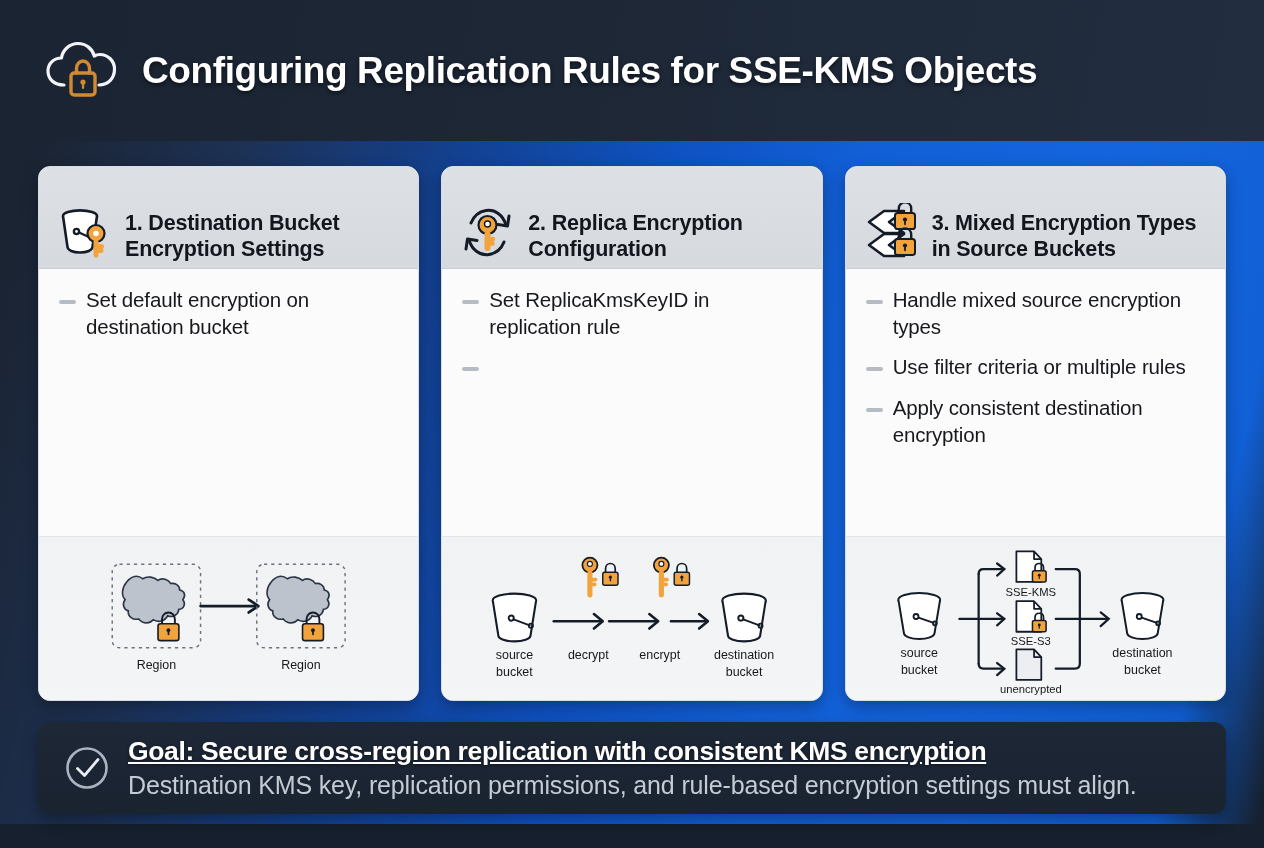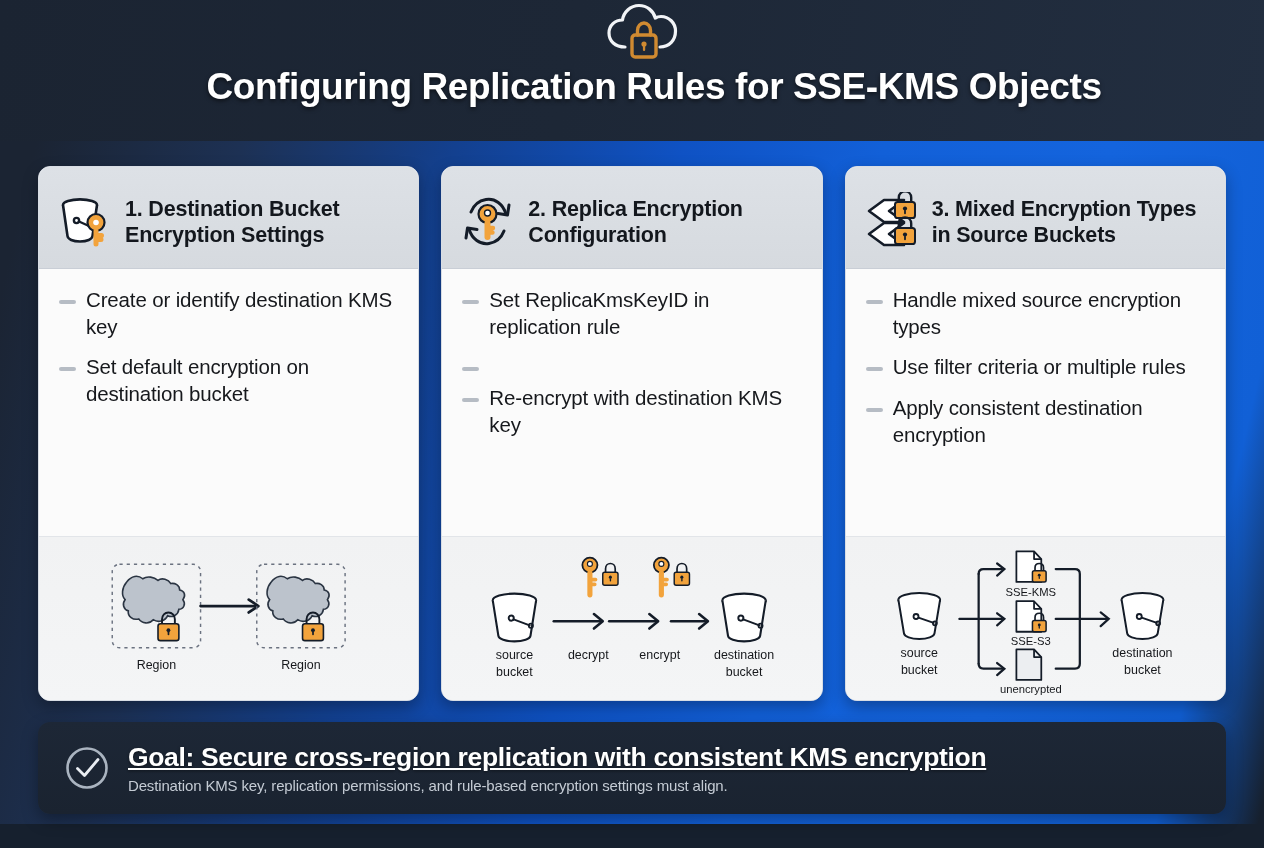--- a/index.html
+++ b/index.html
@@ -10,21 +10,21 @@
   }
   body {
     background: #16202e;
     position: relative;
   }
 
   
   #header-bar {
     position: absolute; left: 0; top: 0; width: 1264px; height: 141px;
     background: linear-gradient(100deg, #1b2432 0%, #1d2736 45%, #222e40 100%);
-    display: flex; align-items: center; padding-left: 44px; flex-direction: column;
+    display: flex; align-items: center; padding-left: 44px;
   }
   #cloud-lock-icon { width: 78px; height: 66px; flex: 0 0 auto; margin-right: 20px; }
   #header-title {
     color: #ffffff;
     font-size: 37px;
     font-weight: bold;
     letter-spacing: -0.4px;
     text-shadow: 0 2px 4px rgba(0,0,0,0.55);
     white-space: nowrap;
   }
@@ -61,21 +61,21 @@
     background: #fafafa;
     border-radius: 12px;
     border: 1px solid #d8dde4;
     box-shadow: 0 6px 16px rgba(0,0,0,0.30);
     display: flex; flex-direction: column;
     overflow: hidden;
   }
   .card-header {
     background: linear-gradient(180deg, #dde1e6 0%, #d6dadf 100%);
     border-bottom: 1px solid #c9ced6;
-    display: flex; align-items: center;
+    display: flex; align-items: flex-end;
     padding: 14px 14px 5px 16px;
     min-height: 102px;
   }
   .card-header-icon { flex: 0 0 auto; width: 60px; height: 60px; margin-right: 10px; }
   .card-title {
     font-size: 21.5px; font-weight: bold; color: #13171d;
     line-height: 1.2; letter-spacing: -0.2px; padding-top: 2px;
   }
   .card-bullets {
     flex: 1 1 auto;
@@ -108,21 +108,21 @@
     display: flex; align-items: center; padding-left: 26px;
     z-index: 4;
   }
   #check-icon { width: 46px; height: 46px; flex: 0 0 auto; margin-right: 18px; }
   #footer-texts { display: flex; flex-direction: column; justify-content: center; }
   #footer-title {
     color: #ffffff; font-size: 26.5px; font-weight: bold; letter-spacing: -0.35px;
     text-shadow: 0 1px 3px rgba(0,0,0,0.5); line-height: 1.15; white-space: nowrap; text-decoration: underline;
   }
   #footer-subtitle {
-    color: #c4cbd4; font-size: 15px; letter-spacing: -0.15px; margin-top: 5px;
+    color: #c4cbd4; font-size: 25px; letter-spacing: -0.15px; margin-top: 5px;
     white-space: nowrap;
   }
 
   .fig-label { font-family: "Liberation Sans", sans-serif; font-size: 15.5px; fill: #16181c; }
   .fig-label-sm { font-family: "Liberation Sans", sans-serif; font-size: 14px; fill: #16181c; }
 </style>
 </head>
 <body>
 
 <div id="header-bar">
@@ -153,24 +153,20 @@
           <circle cx="41" cy="30.5" r="8.5" fill="#f2a33c" stroke="#141c28" stroke-width="2.2"></circle>
           <circle cx="41" cy="30.5" r="2.8" fill="#ffffff"></circle>
           <path d="M41 39 L41 52 M41 43.5 L46.5 43.5 M41 47.5 L46 47.5" fill="none" stroke="#f2a33c" stroke-width="5" stroke-linecap="round"></path>
           <path d="M41 39 L41 52 M41 43.5 L46.5 43.5 M41 47.5 L46 47.5" fill="none" stroke="#141c28" stroke-width="1.6" stroke-linecap="round" opacity="0.0"></path>
         </svg>
       </span>
       <div class="card-title">1. Destination Bucket Encryption Settings</div>
     </div>
 
     <div class="card-bullets">
-      <div class="bullet">
-        <span class="bullet-dash"></span>
-        <span class="bullet-text">Create or identify destination KMS key</span>
-      </div>
       <div class="bullet">
         <span class="bullet-dash"></span>
         <span class="bullet-text">Set default encryption on destination bucket</span>
       </div>
     </div>
 
     <div class="card-figure">
       <svg viewBox="0 0 374 203" xmlns="http://www.w3.org/2000/svg">
 
         <rect x="42" y="34" width="110" height="104" rx="9" fill="none" stroke="#6b7280" stroke-width="1.8" stroke-dasharray="4 5"></rect>
@@ -225,24 +221,20 @@
       <div class="card-title">2. Replica Encryption Configuration</div>
     </div>
 
     <div class="card-bullets">
       <div class="bullet">
         <span class="bullet-dash"></span>
         <span class="bullet-text">Set ReplicaKmsKeyID in replication rule</span>
       </div>
       <div class="bullet">
         <span class="bullet-dash"></span>
-      </div>
-      <div class="bullet">
-        <span class="bullet-dash"></span>
-        <span class="bullet-text">Re-encrypt with destination KMS key</span>
       </div>
     </div>
 
     <div class="card-figure">
       <svg viewBox="0 0 382 203" xmlns="http://www.w3.org/2000/svg">
 
         <g>
           <ellipse cx="45" cy="79" rx="27" ry="8.5" fill="#ffffff" stroke="#141c28" stroke-width="2.6"></ellipse>
           <path d="M18 79 L25 123 C25.6 127 34 130 45 130 C56 130 64.4 127 65 123 L72 79" fill="#ffffff" stroke="#141c28" stroke-width="2.6" stroke-linejoin="round"></path>
           <circle cx="41" cy="101" r="3.2" fill="none" stroke="#141c28" stroke-width="2.4"></circle>

